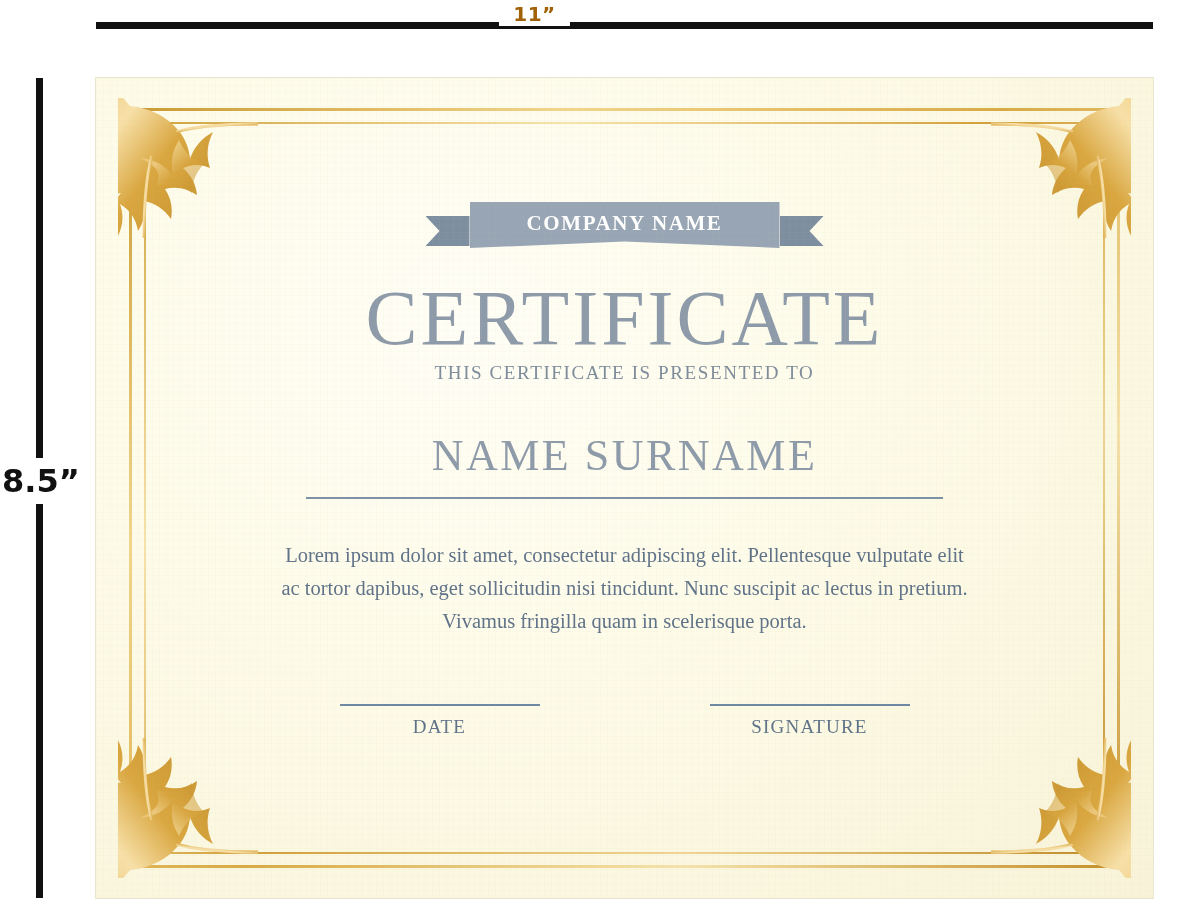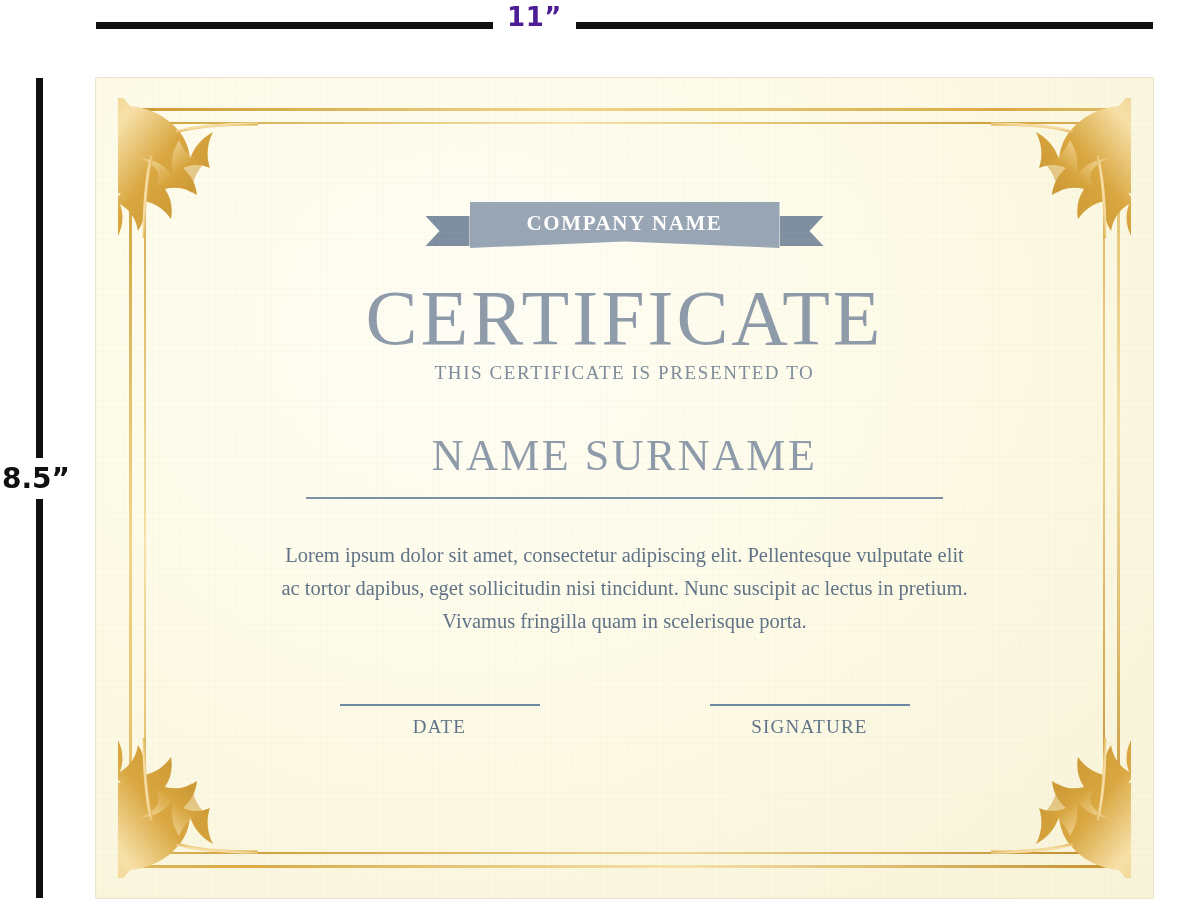--- a/index.html
+++ b/index.html
@@ -26,22 +26,22 @@
   }
   .dim-top-label {
     position: absolute;
     left: 0;
     top: 0;
     width: 1069px;
     text-align: center;
     top: 2px;
     font-family: "DejaVu Sans", sans-serif;
     font-weight: bold;
-    font-size: 26px;
-    color: #4c1d95;
+    font-size: 20px;
+    color: #a16207;
     letter-spacing: 0.5px;
   }
   .dim-top-label span {
     background: #ffffff;
     padding: 0 14px;
   }
   .dim-left-line {
     position: absolute;
     left: 36px;
     top: 78px;
@@ -50,21 +50,21 @@
     background: #111111;
   }
   .dim-left-label {
     position: absolute;
     left: 0px;
     top: 462px;
     width: 108px;
     text-align: left;
     font-family: "DejaVu Sans", sans-serif;
     font-weight: bold;
-    font-size: 28px;
+    font-size: 32px;
     color: #111111;
   }
   .dim-left-label span {
     background: #ffffff;
     padding: 4px 2px;
   }
 
   
   .sheet {
     position: absolute;

